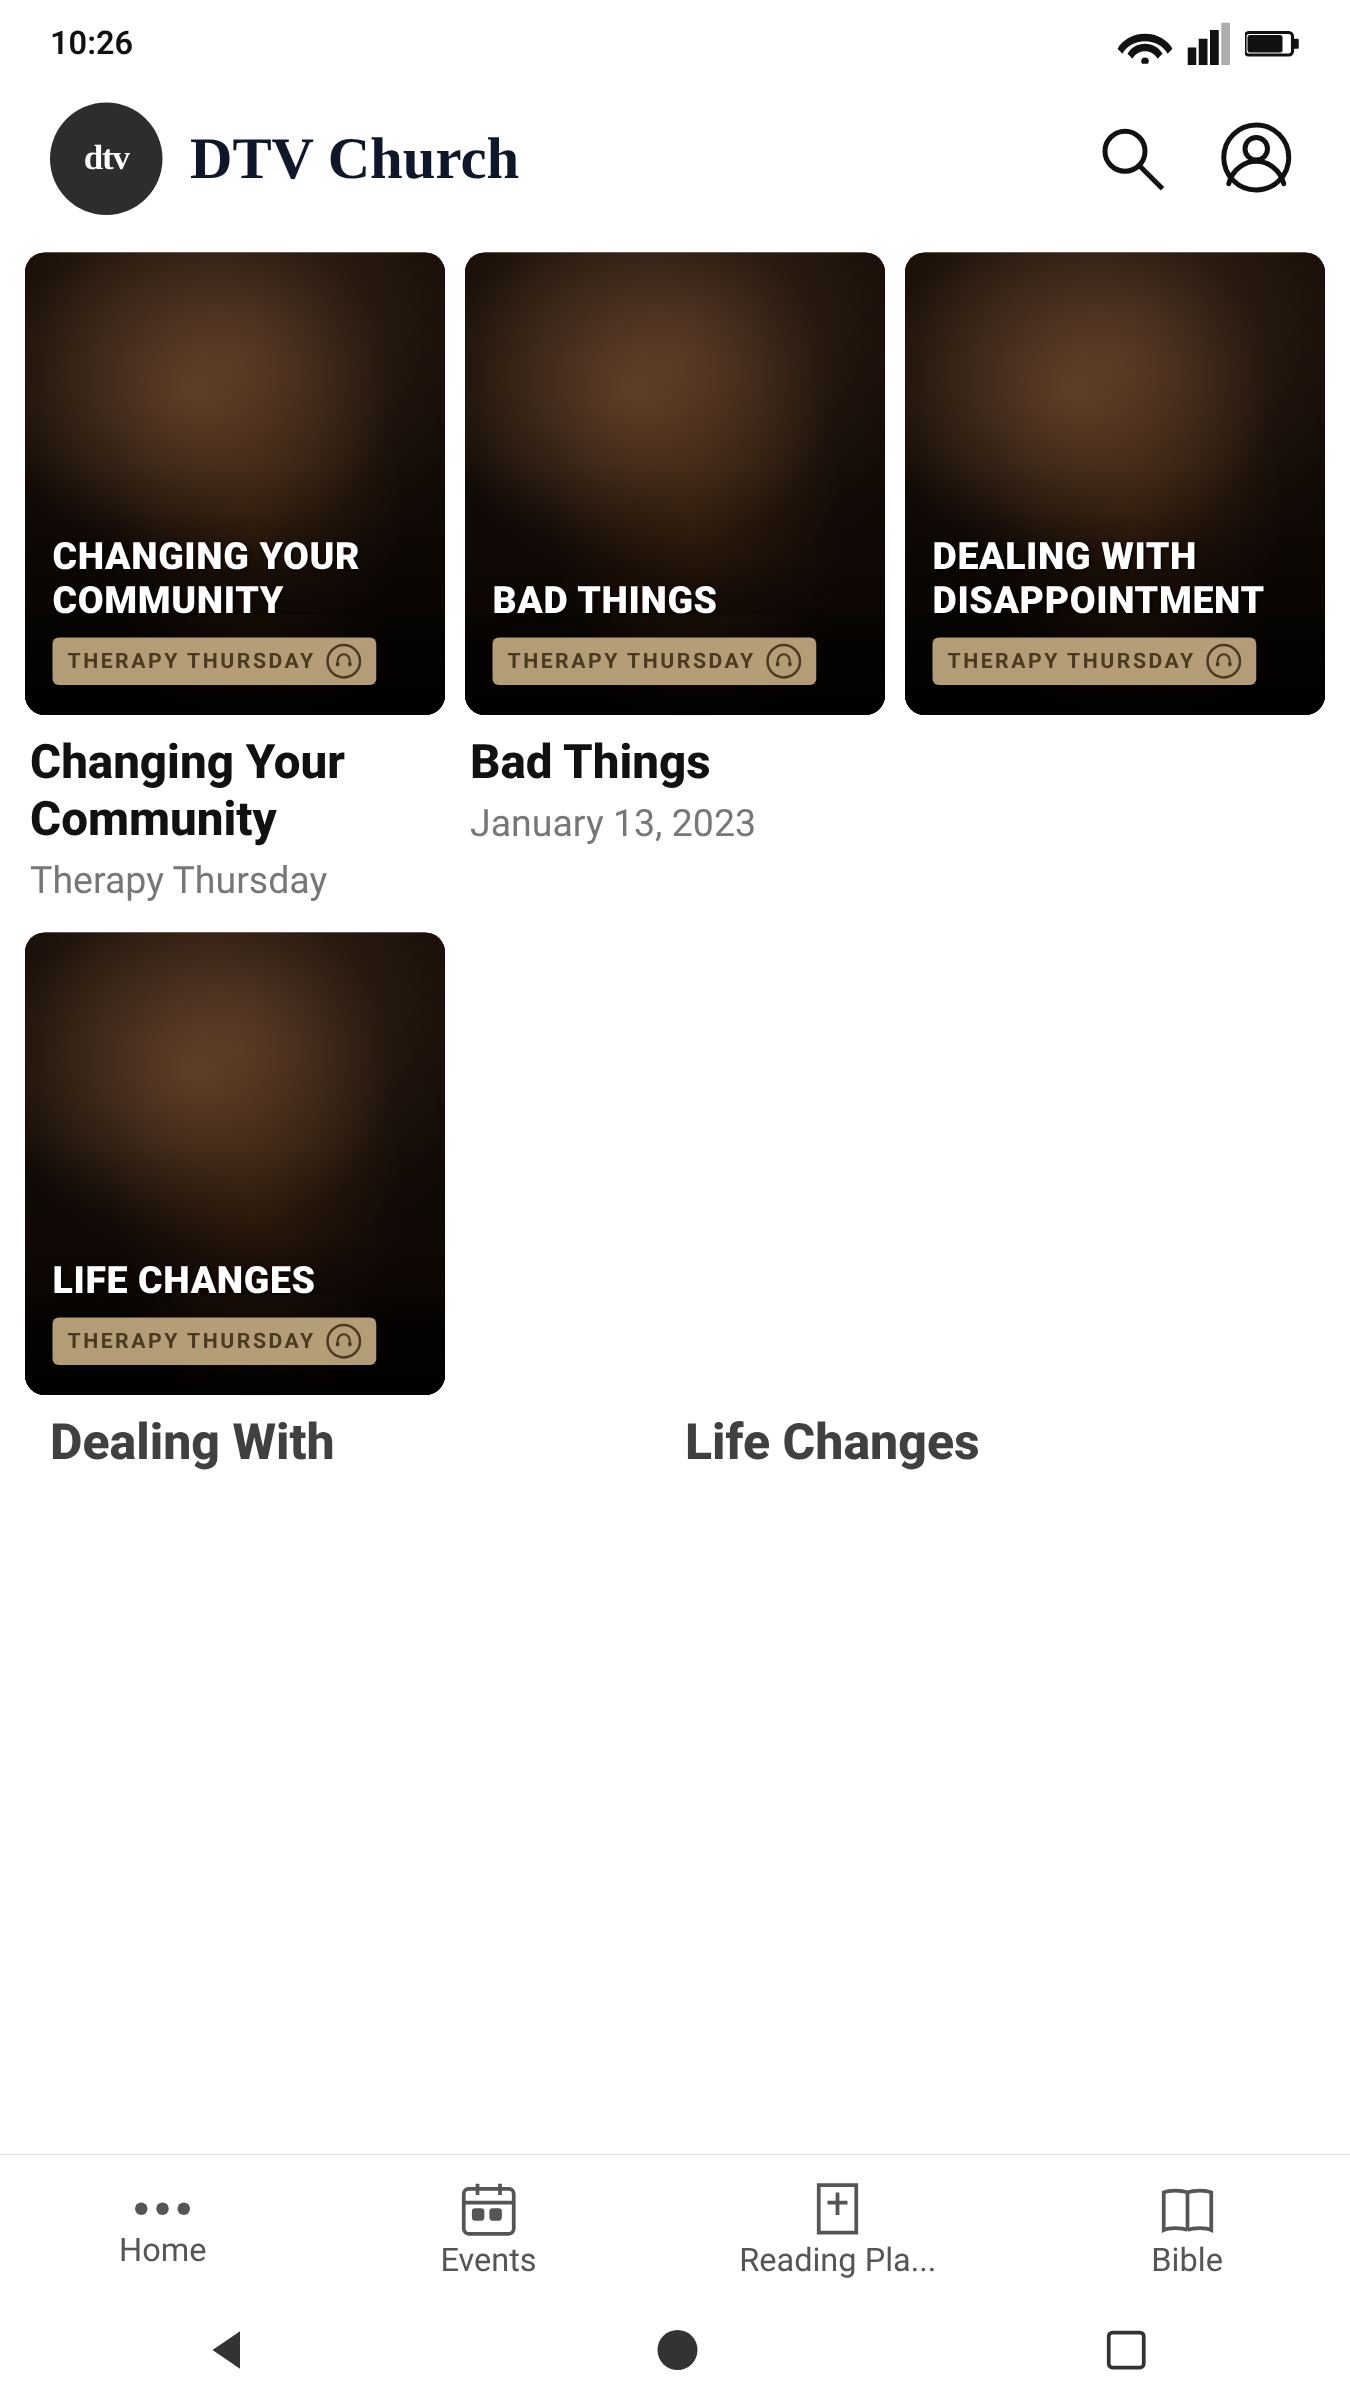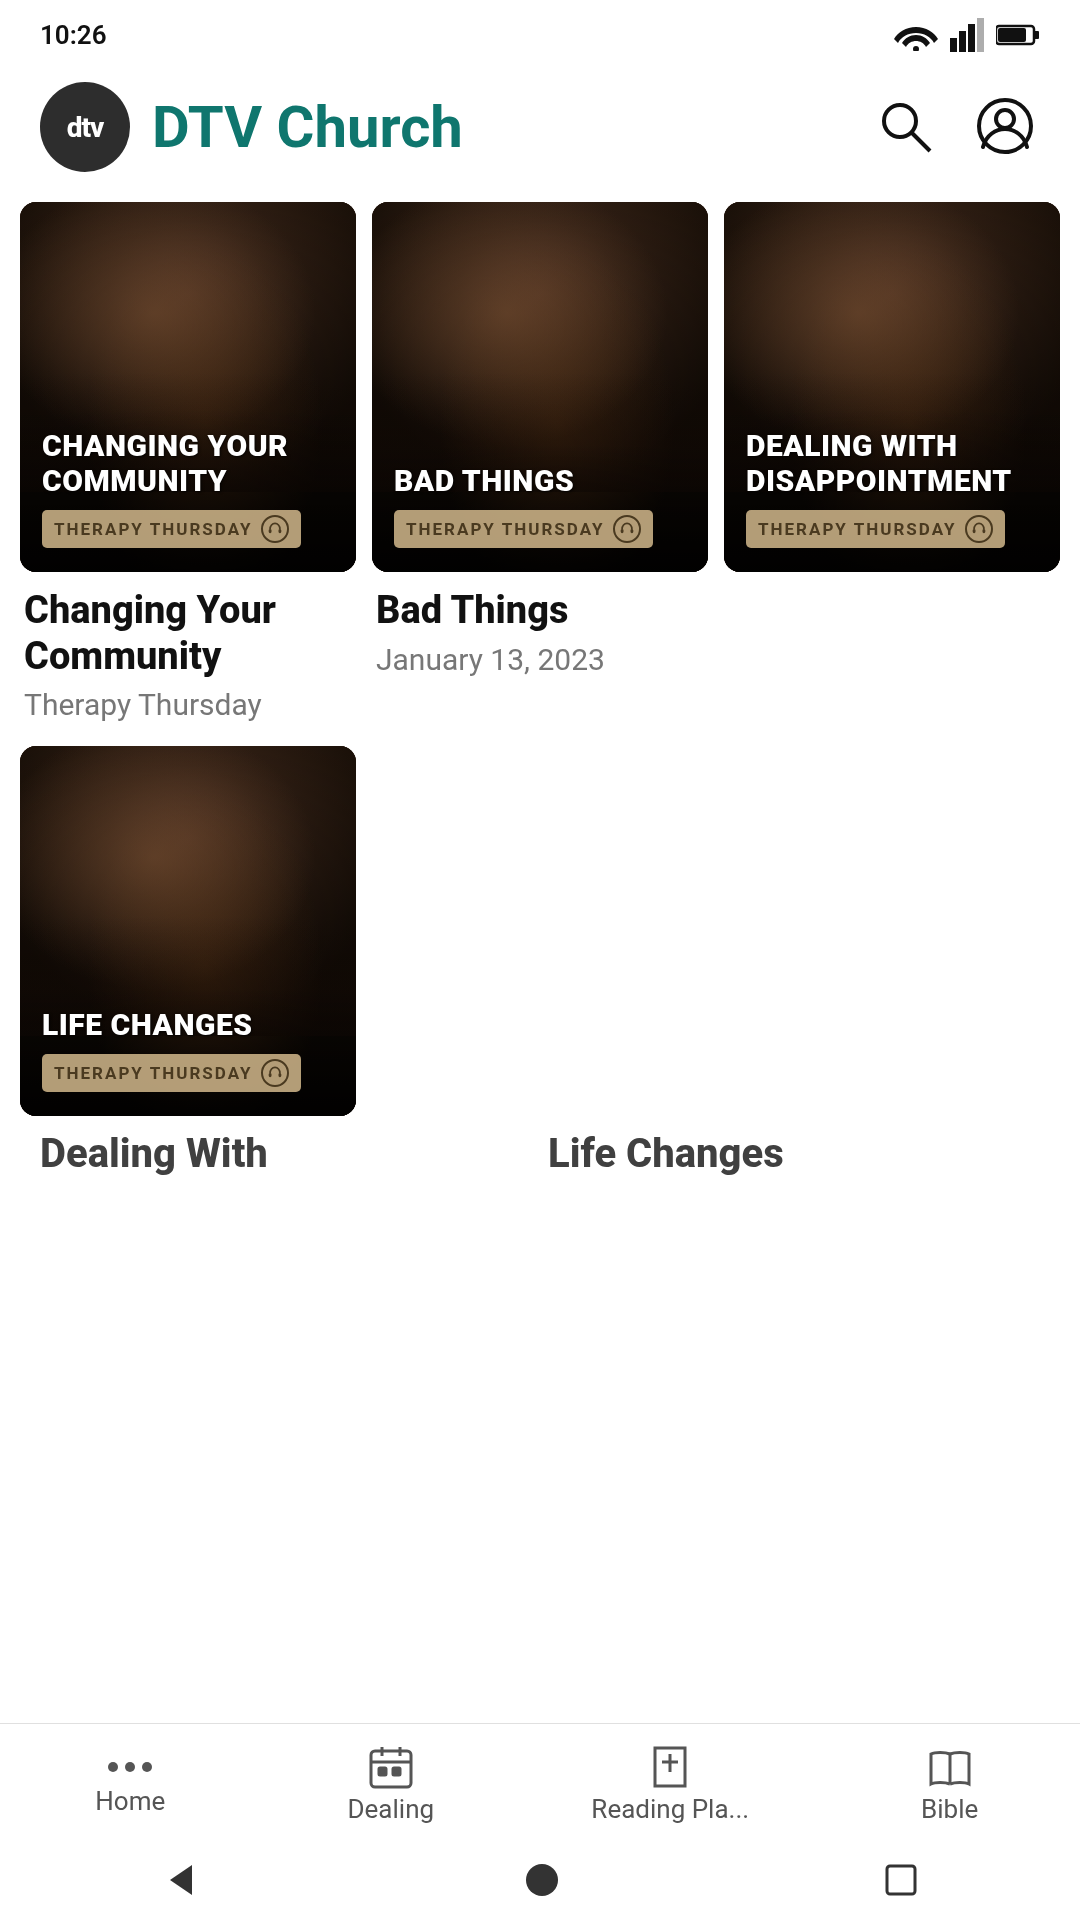--- a/index.html
+++ b/index.html
@@ -35,20 +35,21 @@
       fill: #111;
     }
 
     
     .header {
       display: flex;
       align-items: center;
       justify-content: space-between;
       padding: 20px 40px 20px;
       background: #fff;
+      font-family: Liberation Serif, serif;
     }
     .header-left {
       display: flex;
       align-items: center;
       gap: 22px;
     }
     .logo-circle {
       width: 90px;
       height: 90px;
       border-radius: 50%;
@@ -58,23 +59,23 @@
       justify-content: center;
       flex-shrink: 0;
     }
     .logo-text {
       color: #fff;
       font-size: 28px;
       font-weight: 800;
       letter-spacing: -1px;
     }
     .app-title {
-      font-size: 58px;
+      font-size: 47px;
       font-weight: 700;
-      color: #0f766e;
+      color: #0f172a;
     }
     .header-right {
       display: flex;
       align-items: center;
       gap: 30px;
     }
     .header-icon-btn {
       background: none;
       border: none;
       cursor: pointer;
@@ -439,21 +440,21 @@
     <div class="nav-icon">
       <svg width="46" height="46" viewBox="0 0 46 46" fill="none" stroke="#555" stroke-width="3">
         <rect x="3" y="7" width="40" height="36" rx="4"></rect>
         <line x1="3" y1="18" x2="43" y2="18"></line>
         <line x1="14" y1="3" x2="14" y2="12"></line>
         <line x1="32" y1="3" x2="32" y2="12"></line>
         <rect x="11" y="24" width="7" height="7" rx="1" fill="#555"></rect>
         <rect x="25" y="24" width="7" height="7" rx="1" fill="#555"></rect>
       </svg>
     </div>
-    <span class="nav-label">Dealing</span>
+    <span class="nav-label">Events</span>
   </div>
 
   <div class="nav-item">
     <div class="nav-icon">
       <svg width="46" height="46" viewBox="0 0 46 46" fill="none" stroke="#555" stroke-width="3">
         <path d="M8 4 L8 42 L38 42 L38 4 Z"></path>
         <line x1="23" y1="10" x2="23" y2="28"></line>
         <line x1="15" y1="18" x2="31" y2="18"></line>
       </svg>
     </div>

